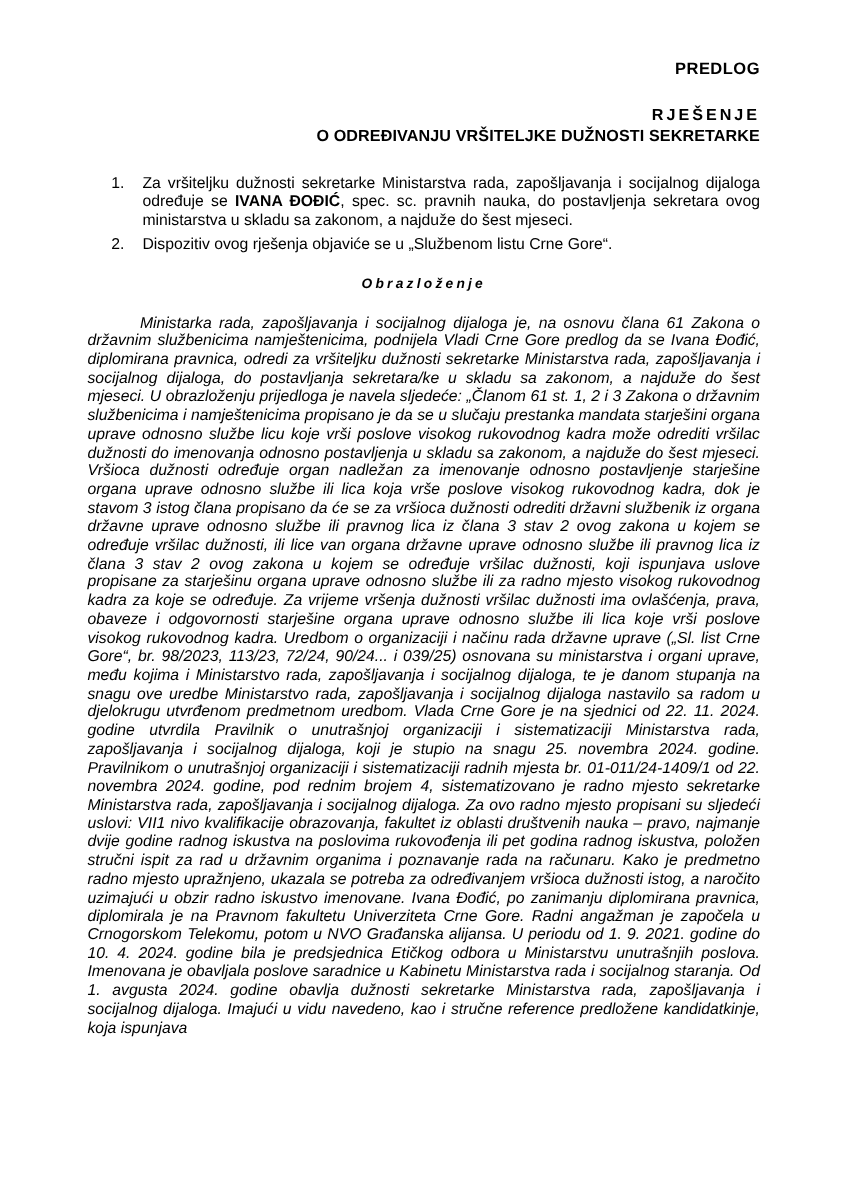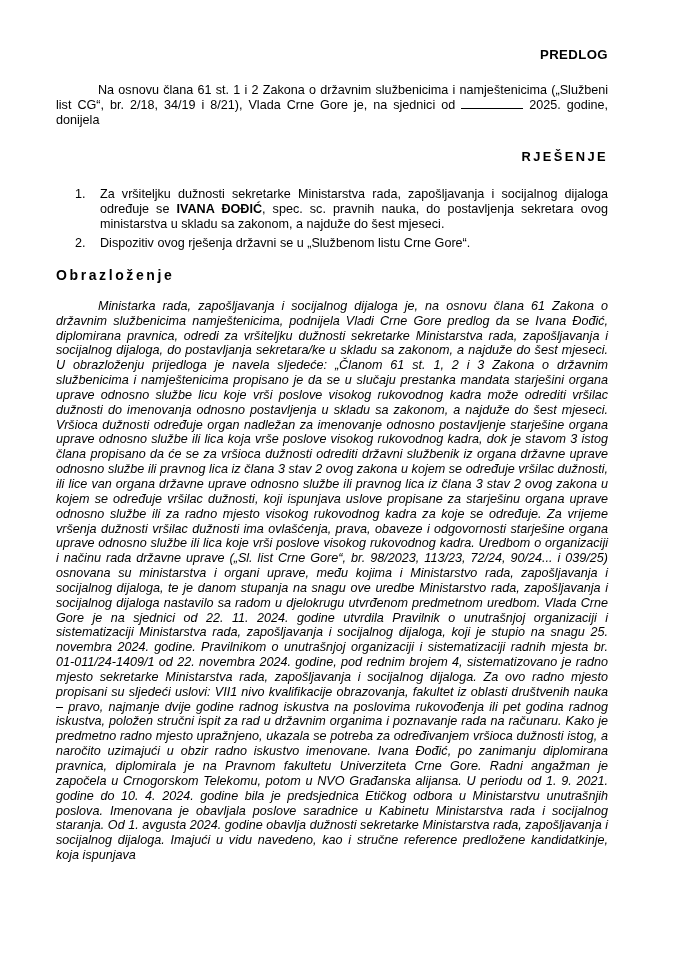--- a/index.html
+++ b/index.html
@@ -15,21 +15,21 @@
     font-family: "Liberation Sans", sans-serif;
     color: #000000;
     -webkit-font-smoothing: antialiased;
   }
   .page {
     position: relative;
     width: 679px;
     height: 800px;
     background: #ffffff;
     box-sizing: border-box;
-    padding: 47px 71px 0 56px;
+    padding: 47px 71px 0 70px;
   }
 
   
   .doc-header {
     text-align: right;
     font-size: 13.2px;
     font-weight: bold;
     letter-spacing: 0.4px;
     line-height: 16px;
     margin: 0 0 20px 0;
@@ -97,25 +97,27 @@
     width: 18px;
     text-align: left;
   }
   ol.clauses > li:last-child {
     text-align: left;
   }
   .nm { font-weight: bold; }
 
   
   .section-heading {
-    font-size: 14px;
+    text-align: center;
+    font-size: 11px;
     font-weight: bold;
     letter-spacing: 2.6px;
     margin: 16px 0 0 0;
     line-height: 16px;
+    font-style: italic;
   }
 
   
   .body-text {
     font-size: 12.6px;
     line-height: 14.85px;
     text-align: justify;
     text-justify: inter-word;
     margin: 16px 0 0 0;
     text-indent: 42px;
@@ -124,28 +126,28 @@
     font-style: italic;
   }
 </style>
 </head>
 <body>
 
 <div class="page">
 
   <div class="doc-header">PREDLOG</div>
 
-  <p class="intro"><span>Na osnovu člana 61 st. 1 i 2 Zakona o državnim službenicima i namještenicima („Službeni list CG“, br. 2/18, 34/19 i 8/21), Vlada Crne Gore je, na sjednici od </span><span class="fill-line"></span><span> 2025. godine, donijela</span></p>
 
   <div class="title-block">
     <div class="title-main">RJEŠENJE</div>
+    <div class="title-sub">O ODREĐIVANJU VRŠITELJKE DUŽNOSTI SEKRETARKE</div>
   </div>
 
   <ol class="clauses">
     <li><span>Za vršiteljku dužnosti sekretarke Ministarstva rada, zapošljavanja i socijalnog dijaloga određuje se </span><span class="nm">IVANA ĐOĐIĆ</span><span>, spec. sc. pravnih nauka, do postavljenja sekretara ovog ministarstva u skladu sa zakonom, a najduže do šest mjeseci.</span></li>
-    <li><span>Dispozitiv ovog rješenja državni se u „Službenom listu Crne Gore“.</span></li>
+    <li><span>Dispozitiv ovog rješenja objaviće se u „Službenom listu Crne Gore“.</span></li>
   </ol>
 
   <div class="section-heading">Obrazloženje</div>
 
   <p class="body-text">Ministarka rada, zapošljavanja i socijalnog dijaloga je, na osnovu člana 61 Zakona o državnim službenicima namještenicima, podnijela Vladi Crne Gore predlog da se Ivana Đođić, diplomirana pravnica, odredi za vršiteljku dužnosti sekretarke Ministarstva rada, zapošljavanja i socijalnog dijaloga, do postavljanja sekretara/ke u skladu sa zakonom, a najduže do šest mjeseci. U obrazloženju prijedloga je navela sljedeće: „Članom 61 st. 1, 2 i 3 Zakona o državnim službenicima i namještenicima propisano je da se u slučaju prestanka mandata starješini organa uprave odnosno službe licu koje vrši poslove visokog rukovodnog kadra može odrediti vršilac dužnosti do imenovanja odnosno postavljenja u skladu sa zakonom, a najduže do šest mjeseci. Vršioca dužnosti određuje organ nadležan za imenovanje odnosno postavljenje starješine organa uprave odnosno službe ili lica koja vrše poslove visokog rukovodnog kadra, dok je stavom 3 istog člana propisano da će se za vršioca dužnosti odrediti državni službenik iz organa državne uprave odnosno službe ili pravnog lica iz člana 3 stav 2 ovog zakona u kojem se određuje vršilac dužnosti, ili lice van organa državne uprave odnosno službe ili pravnog lica iz člana 3 stav 2 ovog zakona u kojem se određuje vršilac dužnosti, koji ispunjava uslove propisane za starješinu organa uprave odnosno službe ili za radno mjesto visokog rukovodnog kadra za koje se određuje. Za vrijeme vršenja dužnosti vršilac dužnosti ima ovlašćenja, prava, obaveze i odgovornosti starješine organa uprave odnosno službe ili lica koje vrši poslove visokog rukovodnog kadra. Uredbom o organizaciji i načinu rada državne uprave („Sl. list Crne Gore“, br. 98/2023, 113/23, 72/24, 90/24... i 039/25) osnovana su ministarstva i organi uprave, među kojima i Ministarstvo rada, zapošljavanja i socijalnog dijaloga, te je danom stupanja na snagu ove uredbe Ministarstvo rada, zapošljavanja i socijalnog dijaloga nastavilo sa radom u djelokrugu utvrđenom predmetnom uredbom. Vlada Crne Gore je na sjednici od 22. 11. 2024. godine utvrdila Pravilnik o unutrašnjoj organizaciji i sistematizaciji Ministarstva rada, zapošljavanja i socijalnog dijaloga, koji je stupio na snagu 25. novembra 2024. godine. Pravilnikom o unutrašnjoj organizaciji i sistematizaciji radnih mjesta br. 01-011/24-1409/1 od 22. novembra 2024. godine, pod rednim brojem 4, sistematizovano je radno mjesto sekretarke Ministarstva rada, zapošljavanja i socijalnog dijaloga. Za ovo radno mjesto propisani su sljedeći uslovi: VII1 nivo kvalifikacije obrazovanja, fakultet iz oblasti društvenih nauka – pravo, najmanje dvije godine radnog iskustva na poslovima rukovođenja ili pet godina radnog iskustva, položen stručni ispit za rad u državnim organima i poznavanje rada na računaru. Kako je predmetno radno mjesto upražnjeno, ukazala se potreba za određivanjem vršioca dužnosti istog, a naročito uzimajući u obzir radno iskustvo imenovane. Ivana Đođić, po zanimanju diplomirana pravnica, diplomirala je na Pravnom fakultetu Univerziteta Crne Gore. Radni angažman je započela u Crnogorskom Telekomu, potom u NVO Građanska alijansa. U periodu od 1. 9. 2021. godine do 10. 4. 2024. godine bila je predsjednica Etičkog odbora u Ministarstvu unutrašnjih poslova. Imenovana je obavljala poslove saradnice u Kabinetu Ministarstva rada i socijalnog staranja. Od 1. avgusta 2024. godine obavlja dužnosti sekretarke Ministarstva rada, zapošljavanja i socijalnog dijaloga. Imajući u vidu navedeno, kao i stručne reference predložene kandidatkinje, koja ispunjava</p>
 
 </div>
 
 </body></html>

